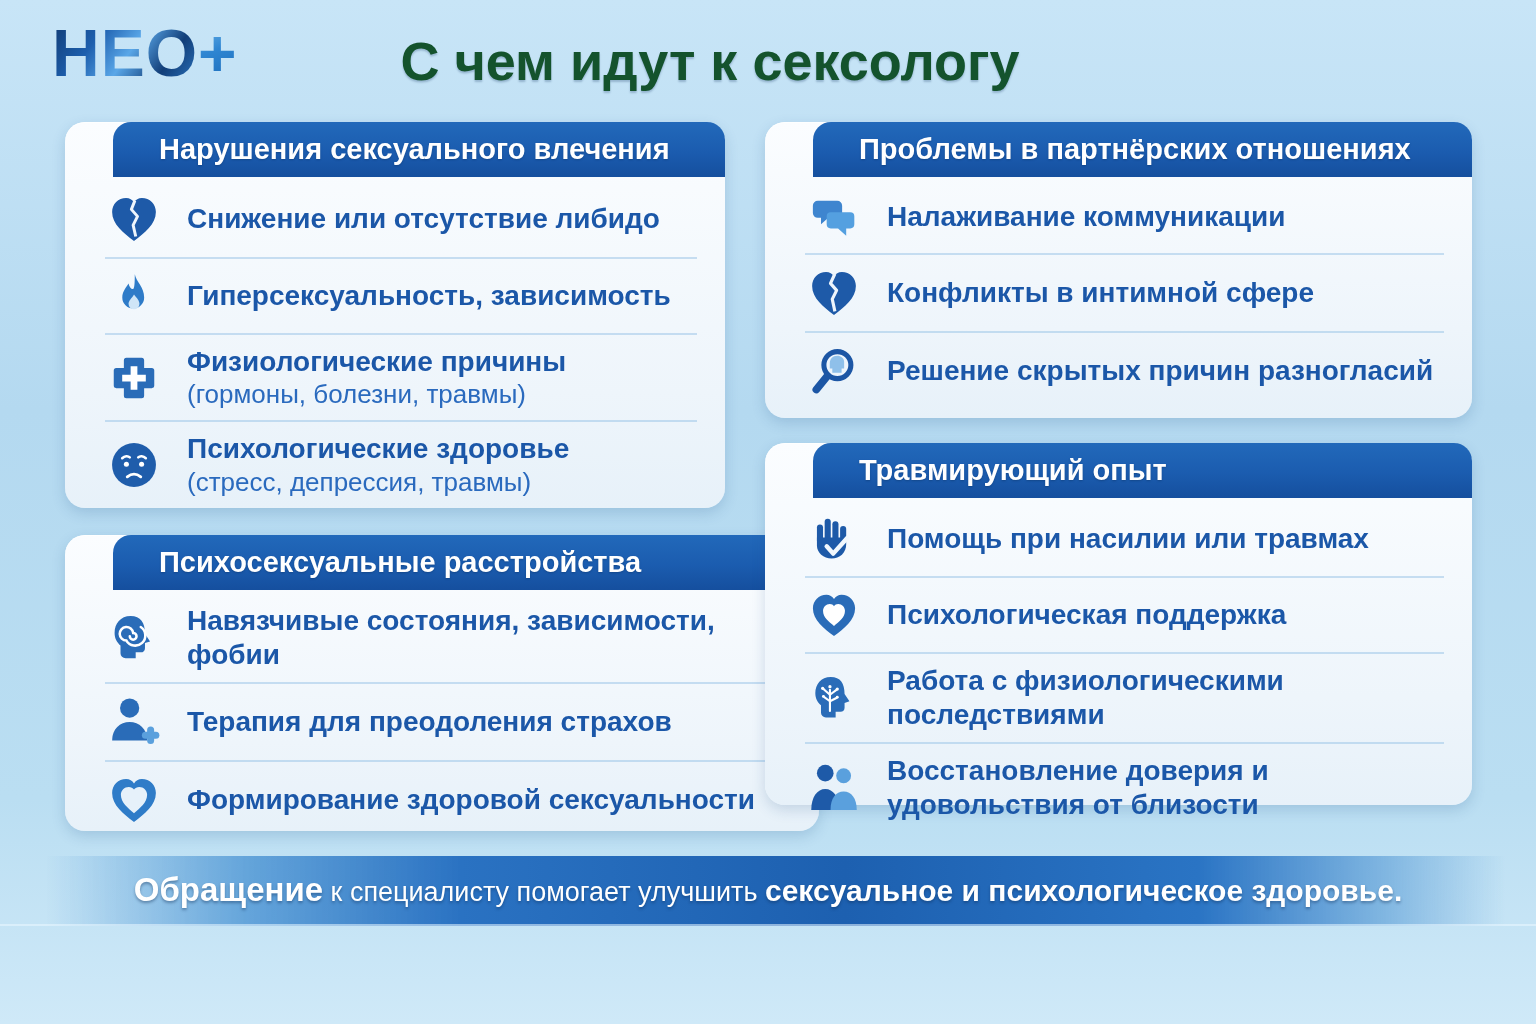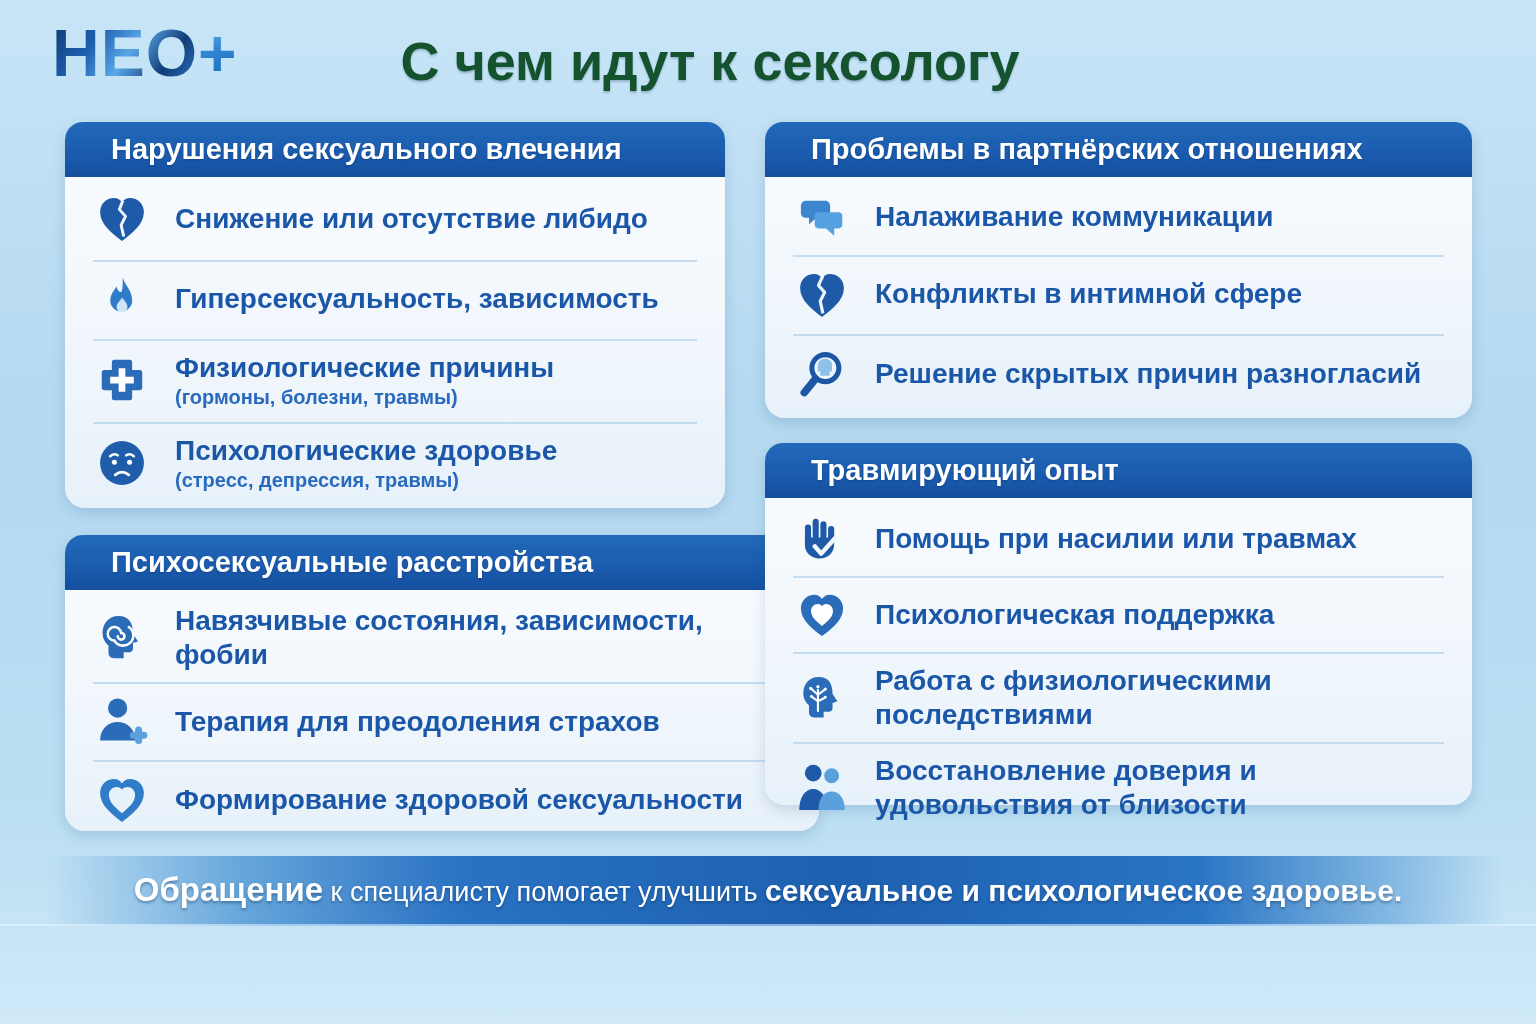--- a/index.html
+++ b/index.html
@@ -41,37 +41,39 @@
   }
   .card-header {
     background: linear-gradient(180deg, #2269ba 0%, #1b5caf 55%, #154f9e 100%);
     border-radius: 18px 18px 0 0;
     color: #ffffff;
     font-size: 29px; font-weight: 700;
     padding: 11px 20px 11px 46px;
     flex: 0 0 auto;
     text-shadow: 0 1px 2px rgba(10, 40, 80, 0.35);
     white-space: nowrap;
+    margin-left: 48px;
   }
   .card-body {
     flex: 1 1 auto;
     display: flex; flex-direction: column;
-    justify-content: space-between;
+    justify-content: flex-start;
     padding: 4px 28px 6px 28px;
+    margin-left: 12px;
   }
   .item {
     display: flex; align-items: center; gap: 24px;
     padding: 10px 0;
   }
   .item + .item { border-top: 2px solid rgba(158, 199, 232, 0.55); }
   .icon { flex: 0 0 58px; width: 58px; display: flex; align-items: center; justify-content: center; }
   .icon svg { display: block; }
   .item-textwrap { display: flex; flex-direction: column; }
   .item-main { font-size: 28px; font-weight: 700; color: #1b57a8; line-height: 1.22; }
-  .item-sub  { font-size: 20px; font-weight: 700; color: #2a6abe; line-height: 1.2; }
+  .item-sub  { font-size: 26px; font-weight: 400; color: #2a6abe; line-height: 1.2; }
   .item-sub:empty { display: none; }
 
   .card-1 { left: 65px;  top: 122px; width: 660px; height: 386px; }
   .card-2 { left: 765px; top: 122px; width: 707px; height: 296px; }
   .card-3 { left: 65px;  top: 535px; width: 754px; height: 296px; }
   .card-4 { left: 765px; top: 443px; width: 707px; height: 362px; }
 
   
   .banner {
     position: absolute; left: 0; top: 856px; width: 1536px; height: 70px;

